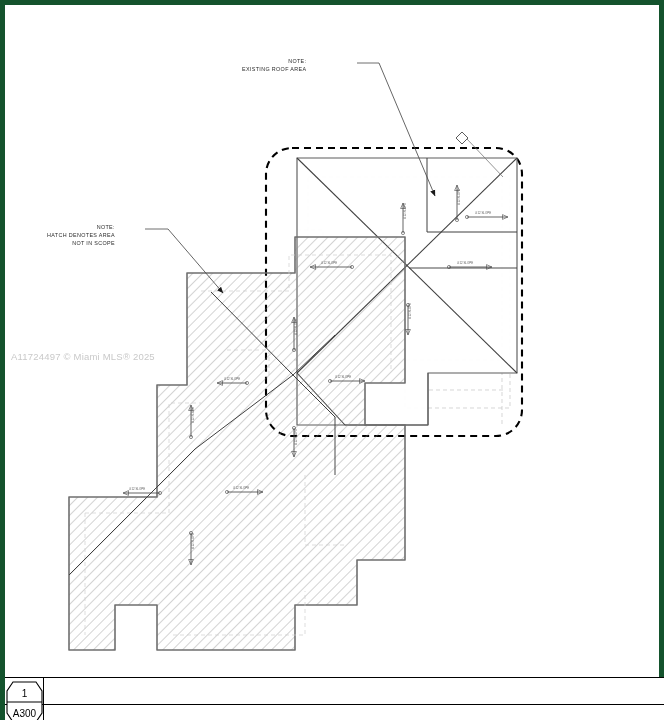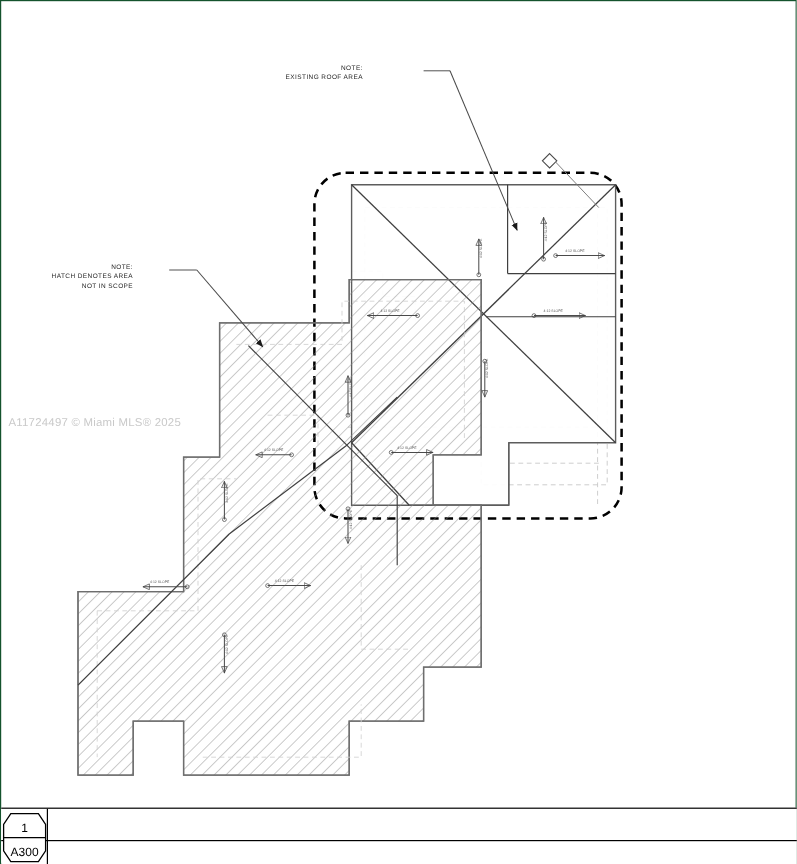--- a/index.html
+++ b/index.html
@@ -1,20 +1,20 @@
 <!DOCTYPE html>
 <html><head>
 <meta charset="utf-8">
 <style>
   html,body{margin:0;padding:0;background:#fff;}
   body{width:664px;height:720px;position:relative;overflow:hidden;
        font-family:"Liberation Sans",sans-serif;color:#000;}
 
   #sheet{position:absolute;left:0;top:0;width:664px;height:720px;
-         background:#fff;box-sizing:border-box;border:1px solid #14532d;}
+         background:#fff;box-sizing:border-box;border:5px solid #14532d;}
 
   #drawing-area{position:absolute;left:0;top:0;width:664px;height:672px;}
   #svg-plan{position:absolute;left:0;top:0;width:664px;height:672px;display:block;}
 
   
   #watermark{position:absolute;left:6px;top:346px;font-size:9.5px;color:#c9c9c9;
              letter-spacing:.2px;white-space:nowrap;font-family:"Liberation Sans",sans-serif;}
 
   
   .note-block{position:absolute;font-size:5.4px;line-height:1.5;color:#2a2a2a;

